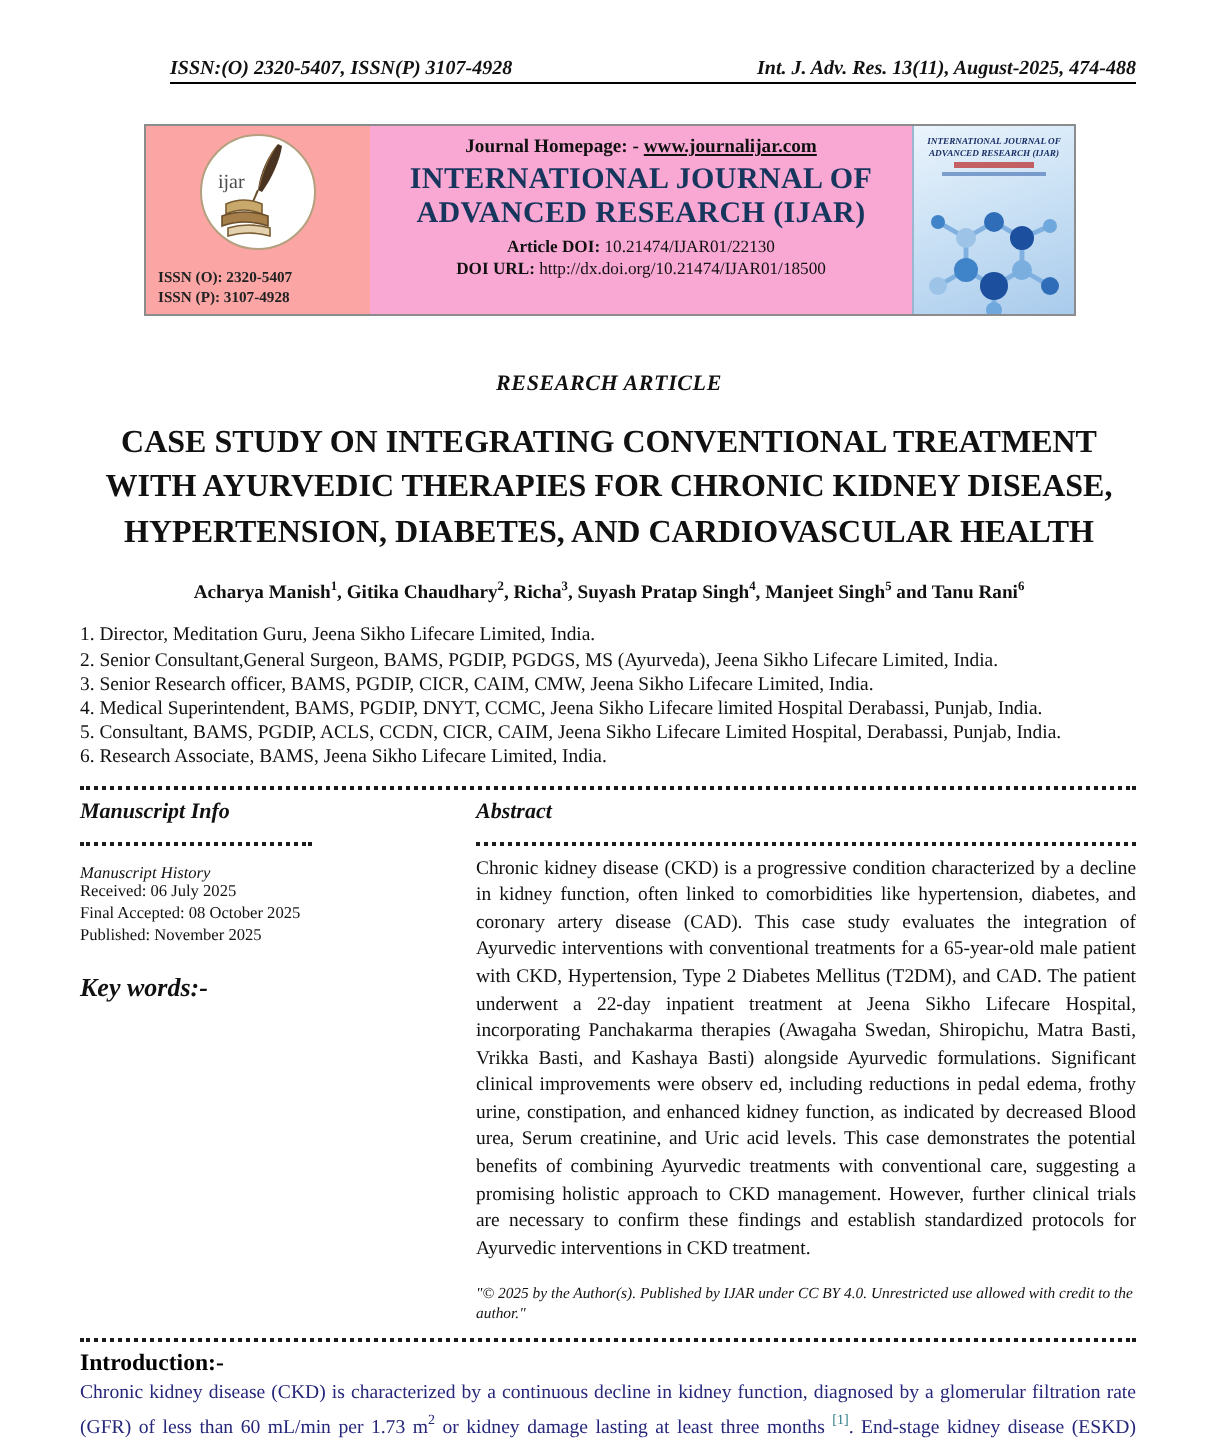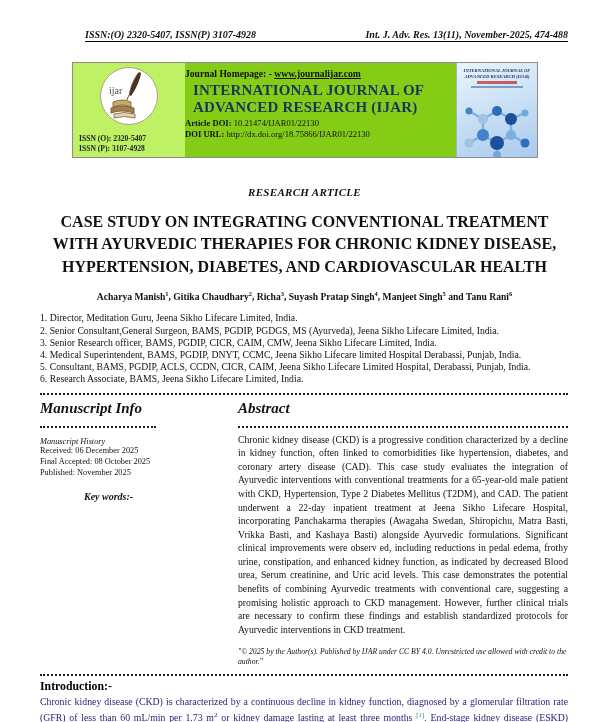--- a/index.html
+++ b/index.html
@@ -12,29 +12,29 @@
     margin:29px 41px 0 85px;
     display:flex;justify-content:space-between;align-items:flex-end;
     font-size:10px;font-weight:bold;font-style:italic;
     border-bottom:1.6px solid #000;padding-bottom:1px;
   }
   
   .mast{
     position:absolute;left:72px;top:62px;width:466px;height:96px;
     border:1.5px solid #8c8c8c;display:flex;box-sizing:border-box;background:#fff;
   }
-  .logo-cell{width:112px;background:#bef264;position:relative;flex:none;}
+  .logo-cell{width:112px;background:#fca5a5;position:relative;flex:none;}
   .logo-circle{
     width:56px;height:56px;border:1.5px solid #b3a07e;border-radius:50%;
     margin:4px auto 0;position:relative;overflow:hidden;background:#fff;
   }
   .logo-circle svg{position:absolute;left:0;top:0;}
   .logo-issn{position:absolute;left:6px;bottom:3px;font-size:7.6px;font-weight:bold;line-height:1.3;color:#222;}
   .mast-center{
-    flex:1;background:#84cc16;padding-top:5px;box-sizing:border-box;
+    flex:1;background:#f9a8d4;text-align:center;padding-top:5px;box-sizing:border-box;
   }
   .homepage{font-size:9.6px;font-weight:bold;color:#111;}
   .homepage .url{text-decoration:underline;cursor:pointer;}
   .jtitle{
     font-size:15px;font-weight:bold;color:#17365d;line-height:1.12;
     margin:3px 8px 2px;letter-spacing:.2px;
   }
   .doiline{font-size:8.6px;line-height:1.3;color:#111;}
   .doiline b{font-weight:bold;}
   .cover-cell{
@@ -58,44 +58,44 @@
   .authors sup{font-size:6.4px;}
   .affils{margin:10px 41px 0 40px;font-size:9.7px;line-height:1.26;}
   .affils div{text-align:justify;}
   
   .dots{border-top:2.6px dotted #1c1c1c;height:0;}
   .dots-full{margin:7px 41px 0 40px;}
   
   .cols{display:flex;margin:3px 41px 0 40px;}
   .col-left{width:198px;flex:none;padding-right:9px;box-sizing:border-box;}
   .col-right{flex:1;}
-  .colhead{font-size:15px;font-weight:bold;font-style:italic;margin:2px 0 0;}
+  .colhead{font-size:11px;font-weight:bold;font-style:italic;margin:2px 0 0;}
   .dots-short{width:116px;margin-top:9px;}
   .dots-right{margin-top:9px;}
   .mhist{font-size:8.3px;font-weight:normal;font-style:italic;margin-top:9px;}
   .mline{font-size:8.3px;line-height:1.32;}
-  .kwhead{font-size:10px;font-weight:bold;font-style:italic;margin-top:13px;margin-left:44px;}
+  .kwhead{font-size:13px;font-weight:bold;font-style:italic;margin-top:13px;}
   .kwords{font-size:7.8px;line-height:1.3;width:160px;color:#222;margin-top:1px;}
   .abstract-body{font-size:9.7px;line-height:1.4;text-align:justify;margin-top:5px;}
   .copyright{font-size:7.7px;font-style:italic;line-height:1.3;margin-top:11px;color:#111;}
   
   .intro-head{font-size:11.8px;font-weight:bold;margin:3px 12px 0 40px;color:#000;}
   .intro-para{
     margin:1px 41px 0 40px;font-size:9.8px;line-height:1.5;text-align:justify;
     color:#26267a;
   }
   .intro-para sup{font-size:7px;}
   .intro-para sup.ref{color:#2e7d8c;cursor:pointer;}
 </style>
 </head>
 <body>
 
 <div class="runhead">
   <span>ISSN:(O) 2320-5407, ISSN(P) 3107-4928</span>
-  <span>Int. J. Adv. Res. 13(11),  November-2025,  474-488</span>
+  <span>Int. J. Adv. Res. 13(11),  August-2025,  474-488</span>
 </div>
 
 <div class="mast">
   <div class="logo-cell">
     <div class="logo-circle">
       <svg width="56" height="56" viewBox="0 0 56 56">
 
         <path d="M38 4 C33 10 29 18 28 27 L30 28 C35 21 39 12 40 5 Z" fill="#4a3320"></path>
         <path d="M38 4 C35 9 31 16 29 25 L28 27 C30 17 34 8 38 4 Z" fill="#8a6a43"></path>
         <line x1="28" y1="27" x2="25" y2="34" stroke="#6b4f2a" stroke-width="1"></line>
@@ -117,21 +117,21 @@
       <span>Journal Homepage: -</span>
       <span class="url">www.journalijar.com</span>
     </div>
     <div class="jtitle">INTERNATIONAL JOURNAL OF ADVANCED RESEARCH (IJAR)</div>
     <div class="doiline">
       <b>Article DOI:</b>
       <span>10.21474/IJAR01/22130</span>
     </div>
     <div class="doiline">
       <b>DOI URL:</b>
-      <span>http://dx.doi.org/18.75866/IJAR01/22130</span>
+      <span>http://dx.doi.org/10.21474/IJAR01/18500</span>
     </div>
   </div>
 
   <div class="cover-cell">
     <div class="cover-title">INTERNATIONAL JOURNAL OF ADVANCED RESEARCH (IJAR)</div>
     <div class="cover-redbar"></div>
     <div class="cover-bluebar"></div>
     <svg class="cover-mol" width="80" height="58" viewBox="0 0 80 58">
       <g stroke="#7fb0e0" stroke-width="2.4">
         <line x1="40" y1="12" x2="54" y2="20"></line>
@@ -175,21 +175,21 @@
     <div>6. Research Associate, BAMS, Jeena Sikho Lifecare Limited, India.</div>
   </div>
 
 <div class="dots dots-full"></div>
 
 <div class="cols">
   <div class="col-left">
     <div class="colhead">Manuscript Info</div>
     <div class="dots dots-short"></div>
     <div class="mhist">Manuscript History</div>
-    <div class="mline">Received: 06 December 2025</div>
+    <div class="mline">Received: 06 July 2025</div>
     <div class="mline">Final Accepted: 08 October 2025</div>
     <div class="mline">Published: November 2025</div>
     <div class="kwhead">Key words:-</div>
   </div>
   <div class="col-right">
     <div class="colhead">Abstract</div>
     <div class="dots dots-right"></div>
     <div class="abstract-body">Chronic kidney disease (CKD) is a progressive condition characterized by a decline in kidney function, often linked to comorbidities like hypertension, diabetes, and coronary artery disease (CAD). This case study evaluates the integration of Ayurvedic interventions with conventional treatments for a 65-year-old male patient with CKD, Hypertension, Type 2 Diabetes Mellitus (T2DM), and CAD. The patient underwent a 22-day inpatient treatment at Jeena Sikho Lifecare Hospital, incorporating Panchakarma therapies (Awagaha Swedan, Shiropichu, Matra Basti, Vrikka Basti, and Kashaya Basti) alongside Ayurvedic formulations. Significant clinical improvements were observ ed, including reductions in pedal edema, frothy urine, constipation, and enhanced kidney function, as indicated by decreased Blood urea, Serum creatinine, and Uric acid levels. This case demonstrates the potential benefits of combining Ayurvedic treatments with conventional care, suggesting a promising holistic approach to CKD management. However, further clinical trials are necessary to confirm these findings and establish standardized protocols for Ayurvedic interventions in CKD treatment.</div>
     <div class="copyright">"© 2025 by the Author(s). Published by IJAR under CC BY 4.0. Unrestricted use allowed with credit to the author."</div>
   </div>

